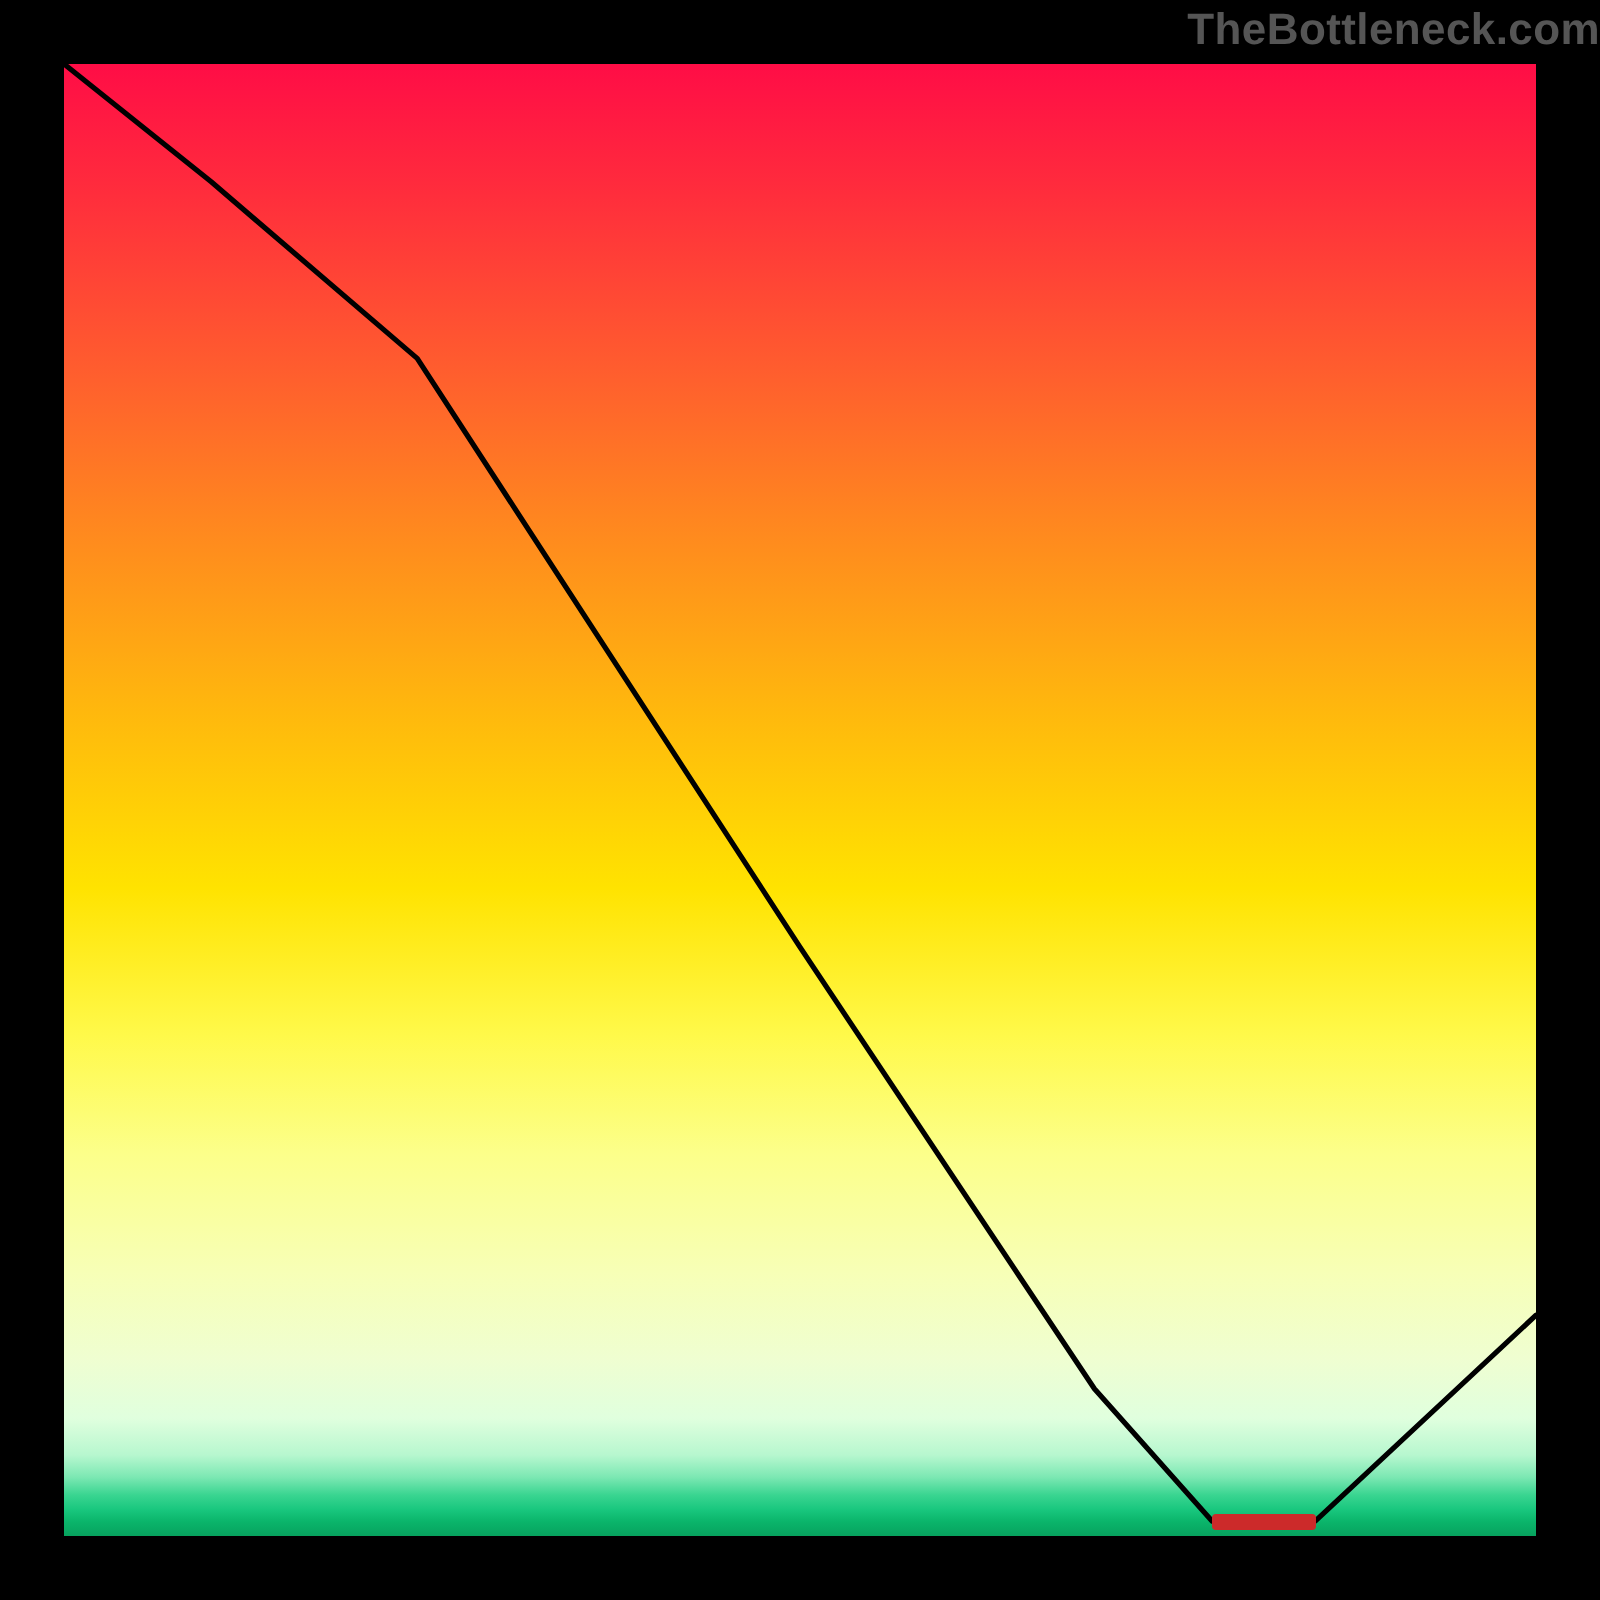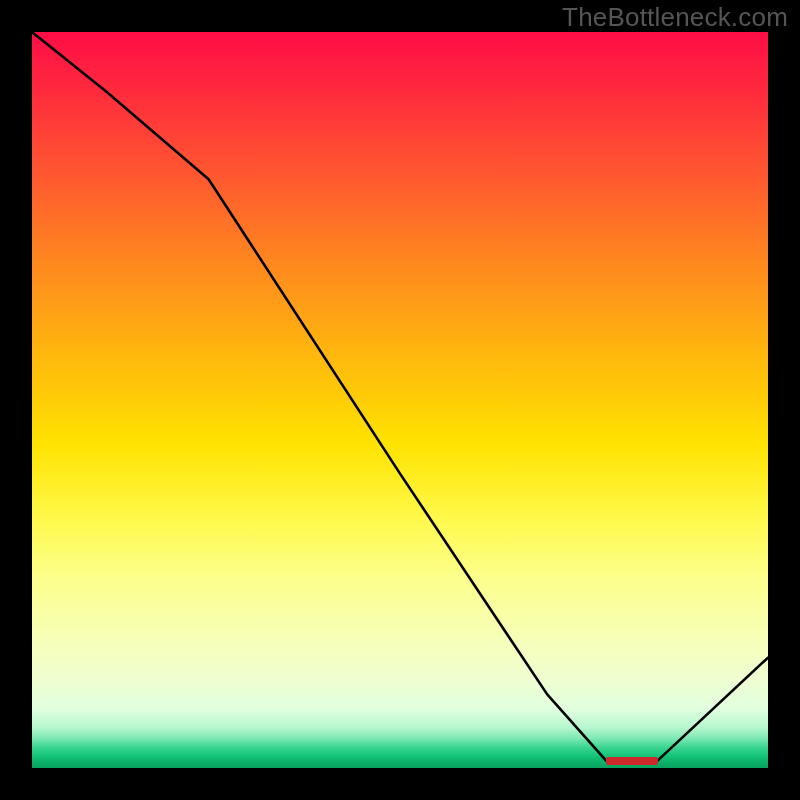--- a/index.html
+++ b/index.html
@@ -12,24 +12,24 @@
     overflow: hidden;
   }
   .chart-wrap {
     position: relative;
     width: 800px;
     height: 800px;
   }
   .watermark {
     position: absolute;
     top: 2px;
-    right: 12px;
+    right: 0;
     color: #555;
-    font-size: 26px;
-    font-weight: 400;
+    font-size: 22px;
+    font-weight: 700;
     letter-spacing: 0.2px;
     user-select: none;
   }
   
   .plot {
     position: absolute;
     left: 32px;
     top: 32px;
     width: 736px;
     height: 736px;

